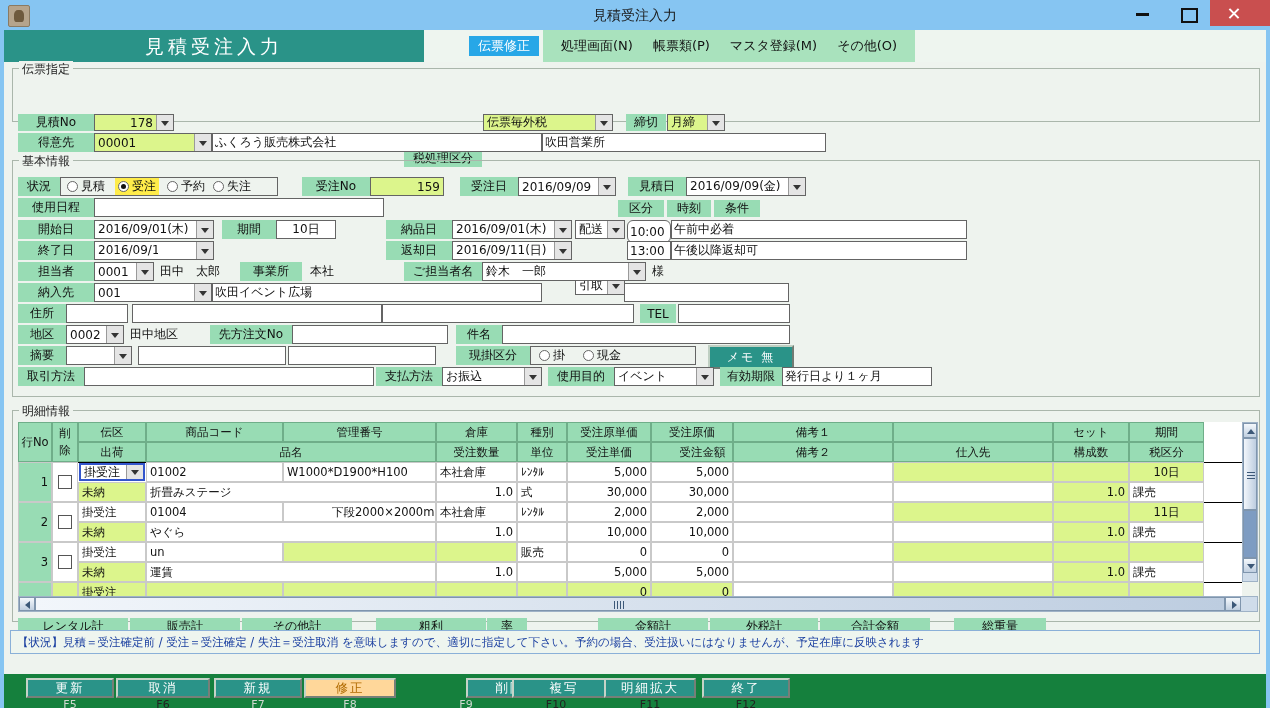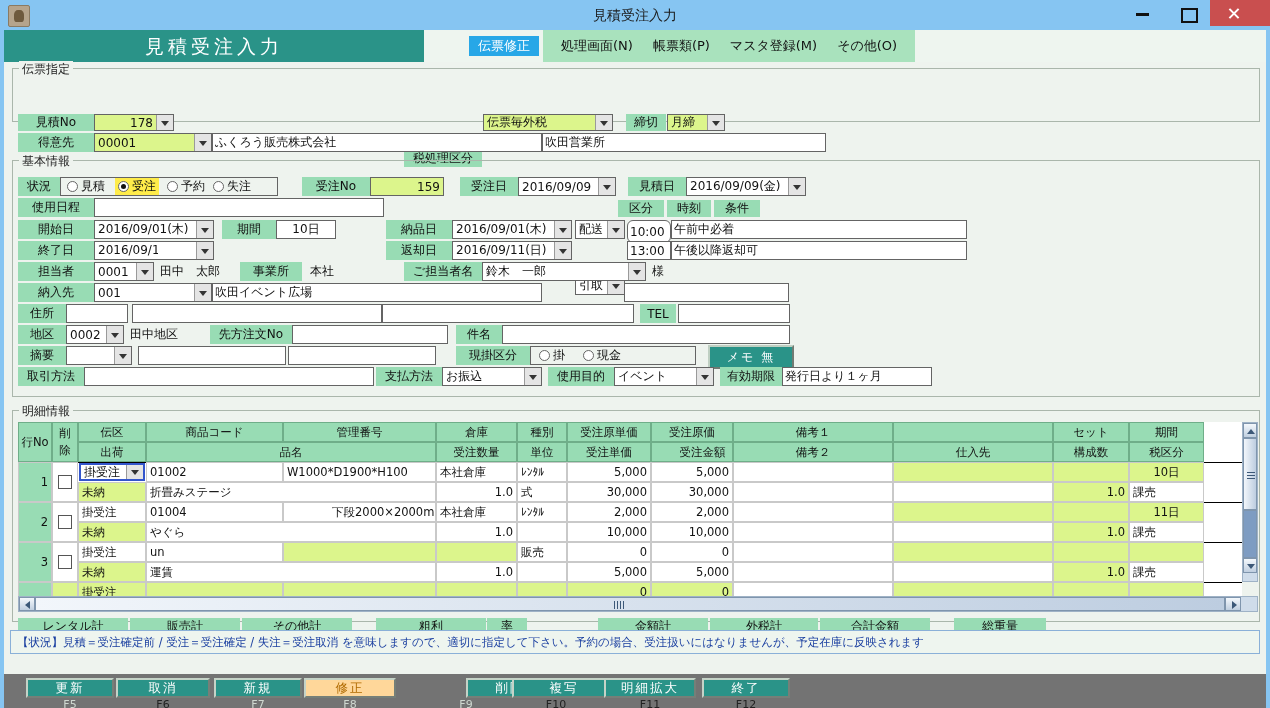--- a/index.html
+++ b/index.html
@@ -87,21 +87,21 @@
   .sb-v{position:absolute;width:16px;background:#cfdcea;border:1px solid #9fb2c6;box-sizing:border-box;}
   .sb-h{position:absolute;height:16px;background:#cfdcea;border:1px solid #9fb2c6;box-sizing:border-box;}
   .sb-btn{position:absolute;background:linear-gradient(#f4f8fc,#c0cfe0);border:1px solid #7f95ad;box-sizing:border-box;}
   .sb-thumb{position:absolute;background:linear-gradient(90deg,#f2f6fb,#bdcde0);border:1px solid #7f95ad;box-sizing:border-box;}
   .sb-thumb.dark{background:#7e9cc2;}
   .tri{position:absolute;width:0;height:0;}
   .hint{position:absolute;left:6px;top:600px;width:1250px;height:24px;background:#eef5ef;
         border:1px solid #8ab0d8;box-sizing:border-box;display:flex;align-items:center;
         padding-left:6px;font-size:11.5px;color:#1a3fa0;}
 
-  .btnbar{position:absolute;left:4px;top:674px;width:1262px;height:34px;background:#737373;}
+  .btnbar{position:absolute;left:4px;top:674px;width:1262px;height:34px;background:#15803d;}
   .fbtn{position:absolute;height:20px;background:#2a9388;color:#fff;border:2px outset #c5d3c7;
         box-sizing:border-box;display:flex;align-items:center;justify-content:center;
         font-size:12.5px;letter-spacing:2px;}
   .fbtn.amber{background:#ffd79a;color:#b06a00;}
   .fkey{position:absolute;font-size:11px;text-align:center;}
   .fkey.on{color:#222;}
   .fkey.off{color:#cfd8d0;}
 </style>
 </head>
 <body>

